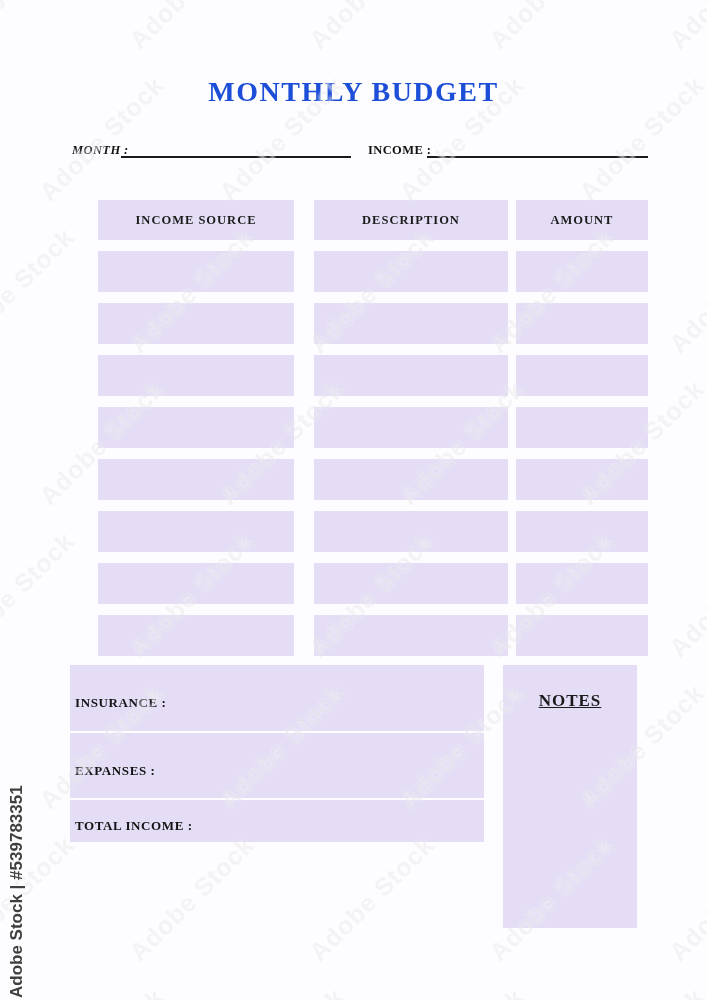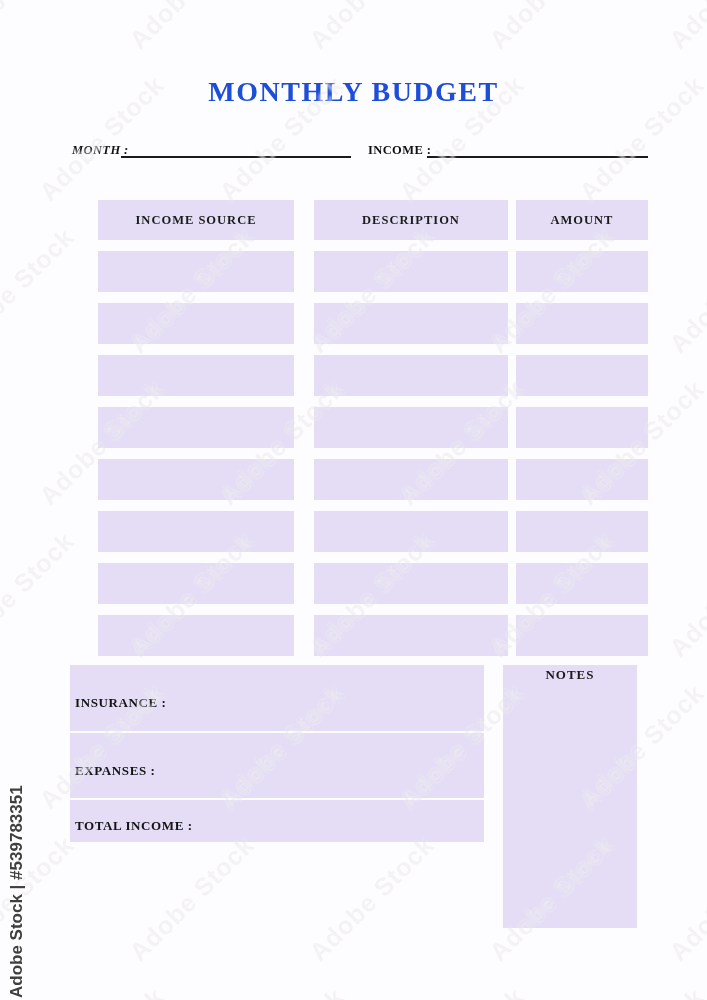--- a/index.html
+++ b/index.html
@@ -125,25 +125,26 @@
     position: absolute;
     left: 503px;
     top: 665px;
     width: 134px;
     height: 263px;
     background: var(--box-fill, #e4ddf5);
     text-align: center;
   }
   .notes-label {
     display: inline-block;
-    margin-top: 0;
-    font-size: 13px;
+    margin-top: 26px;
+    font-size: 17px;
     font-weight: 600;
     letter-spacing: 1px;
     color: #1b1b1b;
+    text-decoration: underline;
   }
 </style>
 </head>
 <body>
 
 <div class="page">
 
   <div class="watermark-layer">
       <span class="wm" style="left: -70px; top: -28px;">Adobe Stock</span>
       <span class="wm" style="left: 110px; top: -28px;">Adobe Stock</span>

